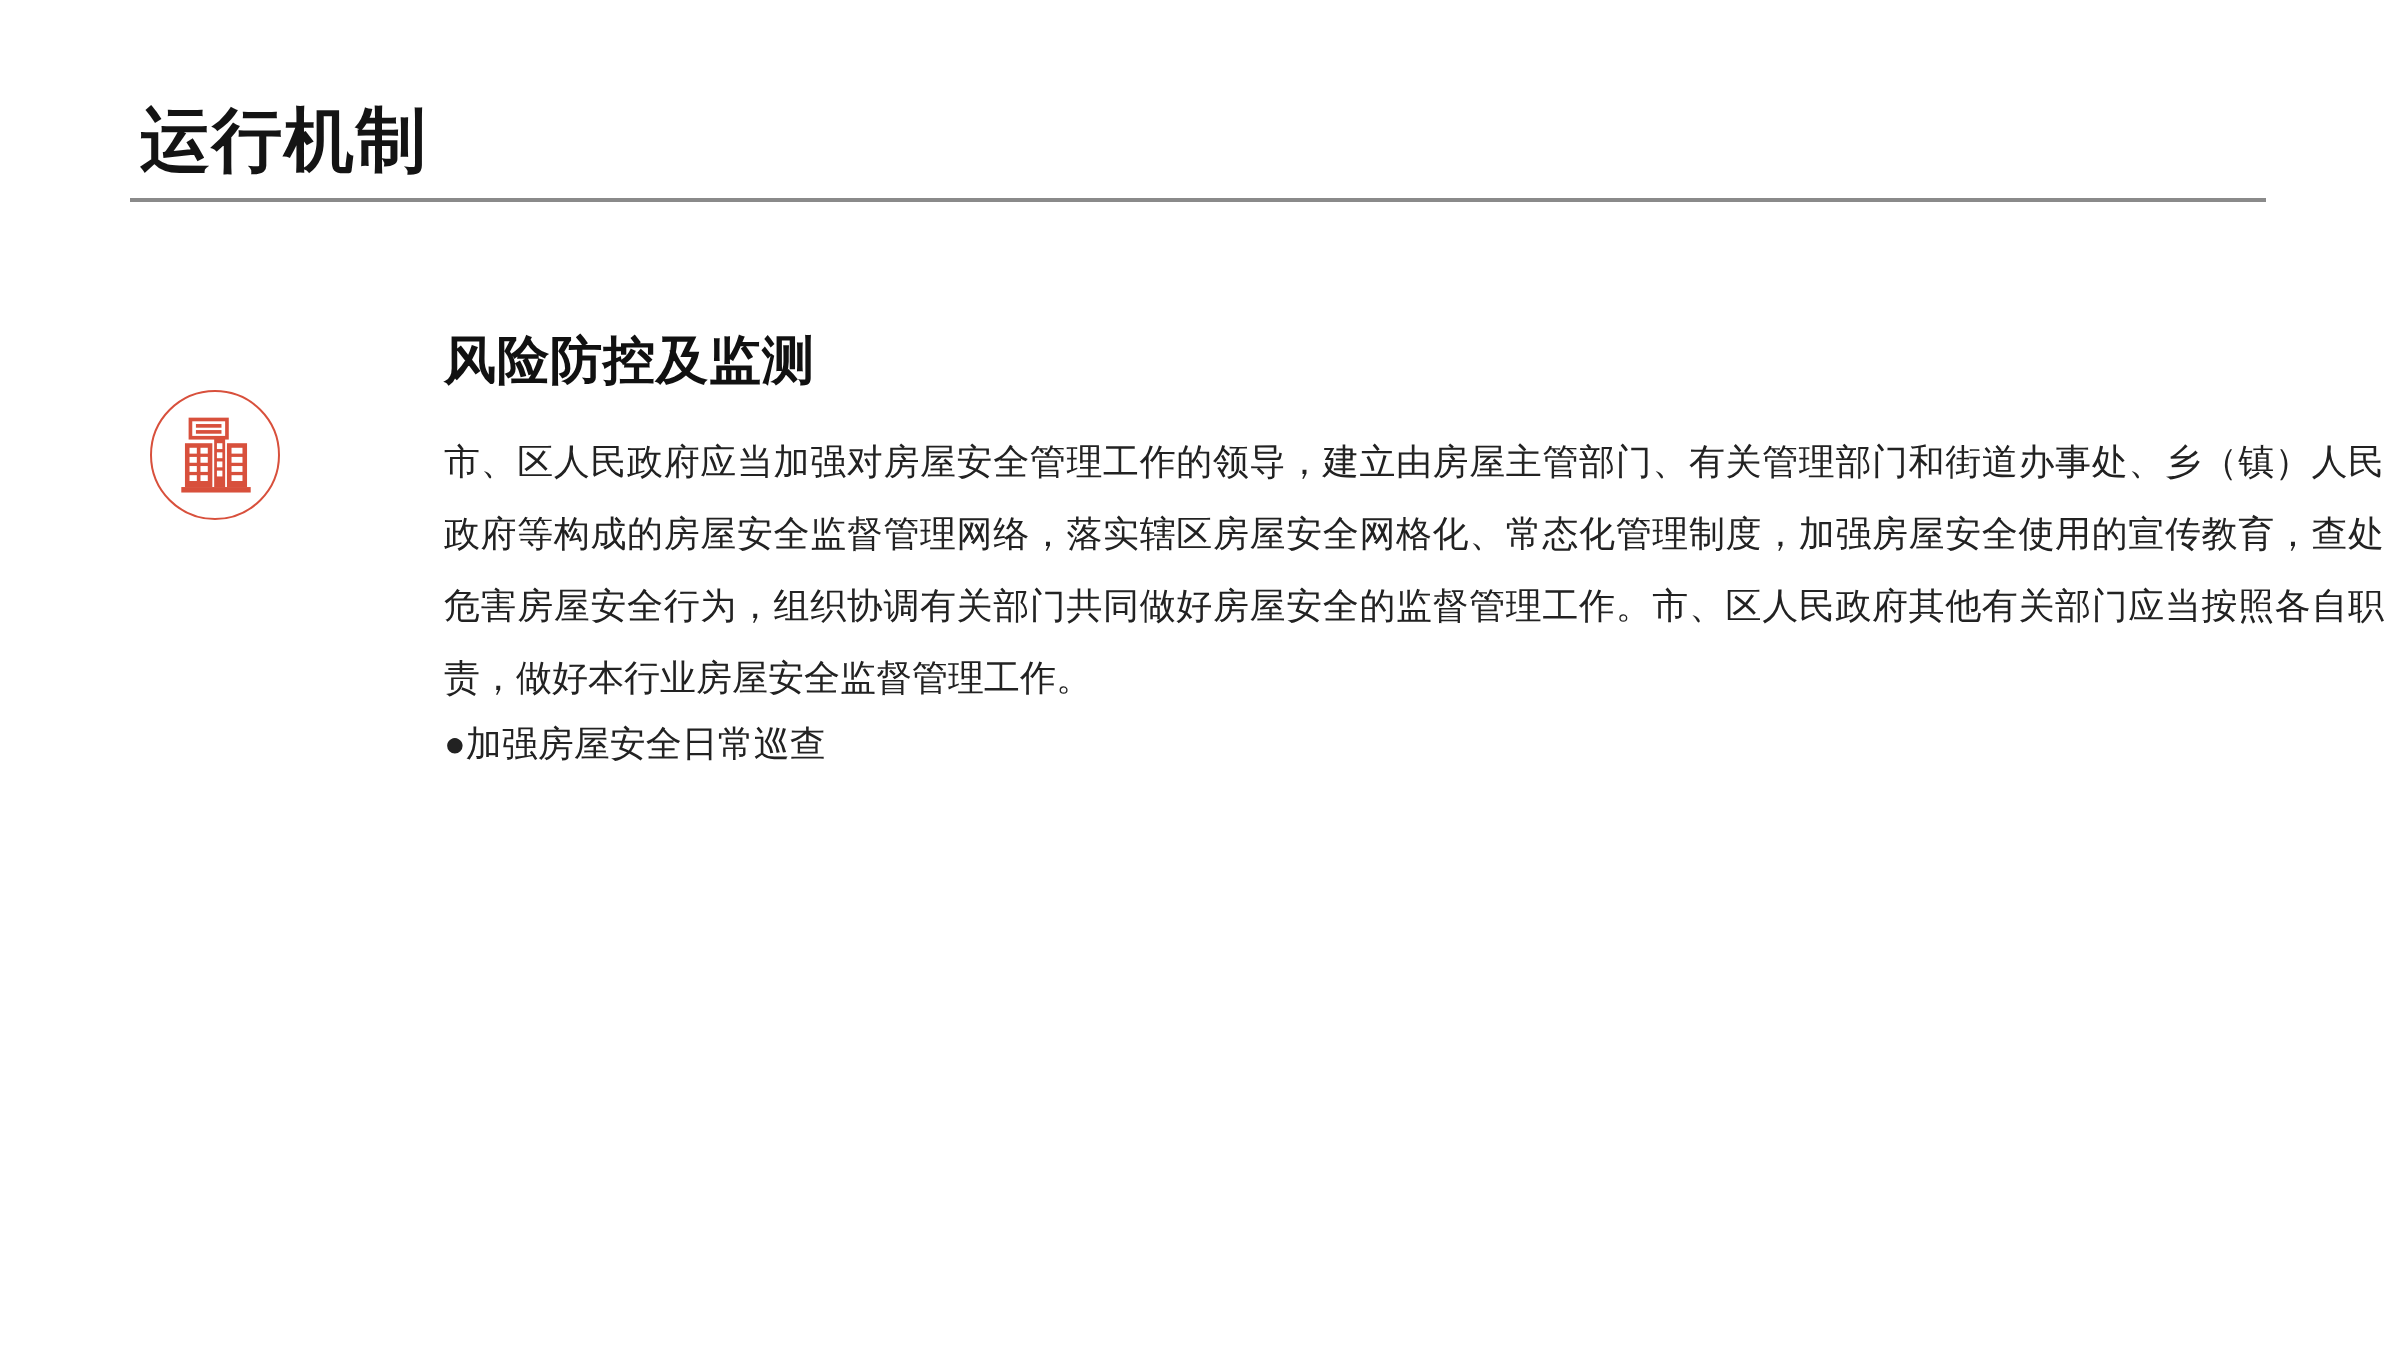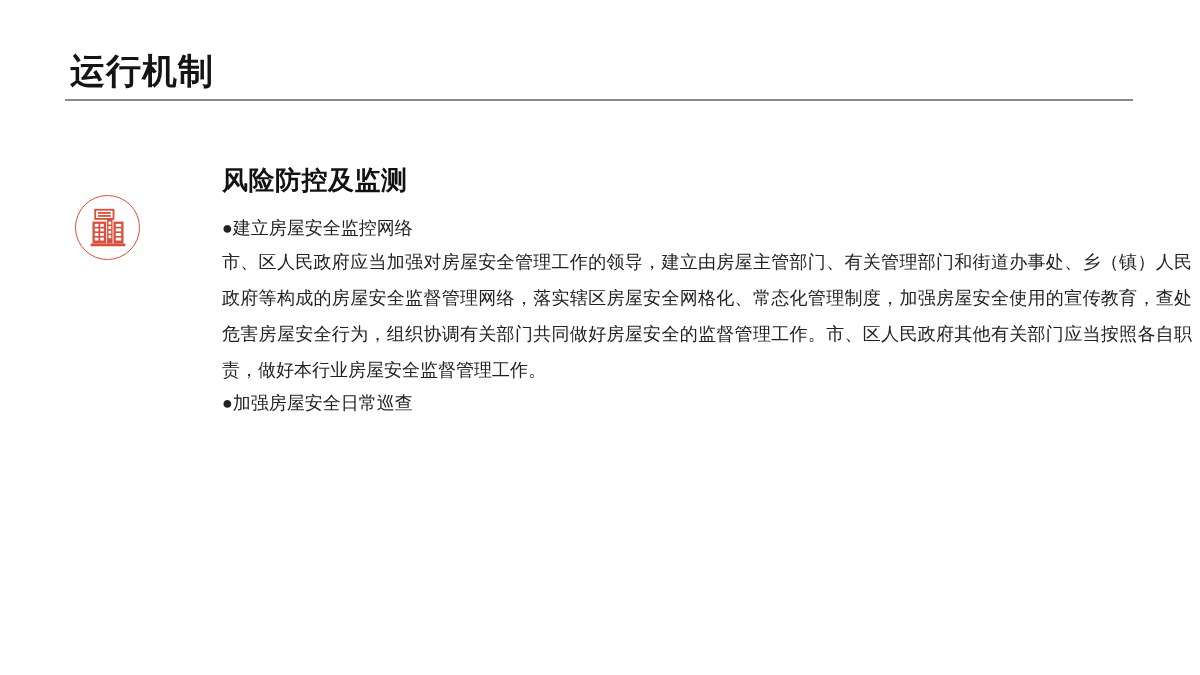--- a/index.html
+++ b/index.html
@@ -78,21 +78,20 @@
         <rect x="32.5" y="28.5" width="6" height="3.2"></rect>
         <rect x="32.5" y="33.5" width="6" height="3.2"></rect>
       </g>
     </svg>
   </div>
 
   <div class="content">
     <h2 class="section-heading">风险防控及监测</h2>
 
     <div>
-      <p class="item-title">●建立房屋安全监控网络</p>
       <p class="item-body">市、区人民政府应当加强对房屋安全管理工作的领导，建立由房屋主管部门、有关管理部门和街道办事处、乡（镇）人民政府等构成的房屋安全监督管理网络，落实辖区房屋安全网格化、常态化管理制度，加强房屋安全使用的宣传教育，查处危害房屋安全行为，组织协调有关部门共同做好房屋安全的监督管理工作。市、区人民政府其他有关部门应当按照各自职责，做好本行业房屋安全监督管理工作。</p>
     </div>
 
     <div>
       <p class="item-title">●加强房屋安全日常巡查</p>
     </div>
 
   </div>
 
 </div>

